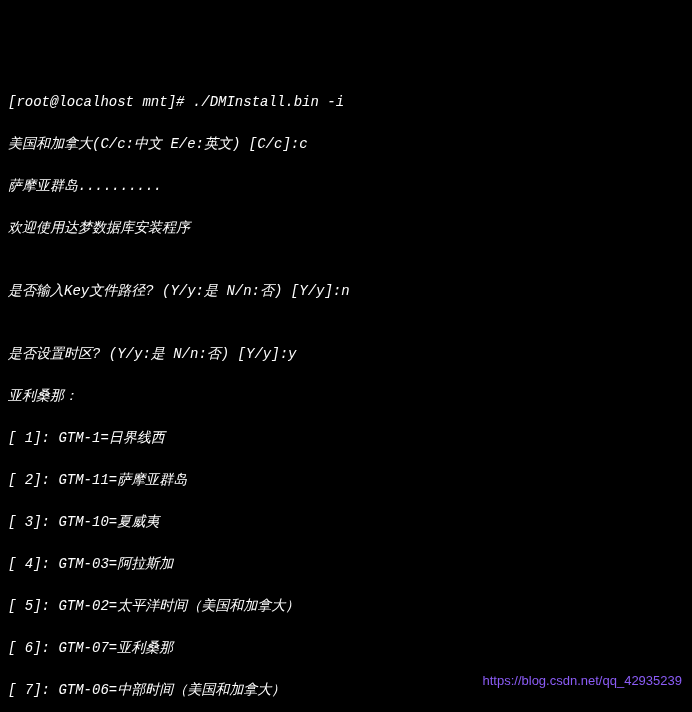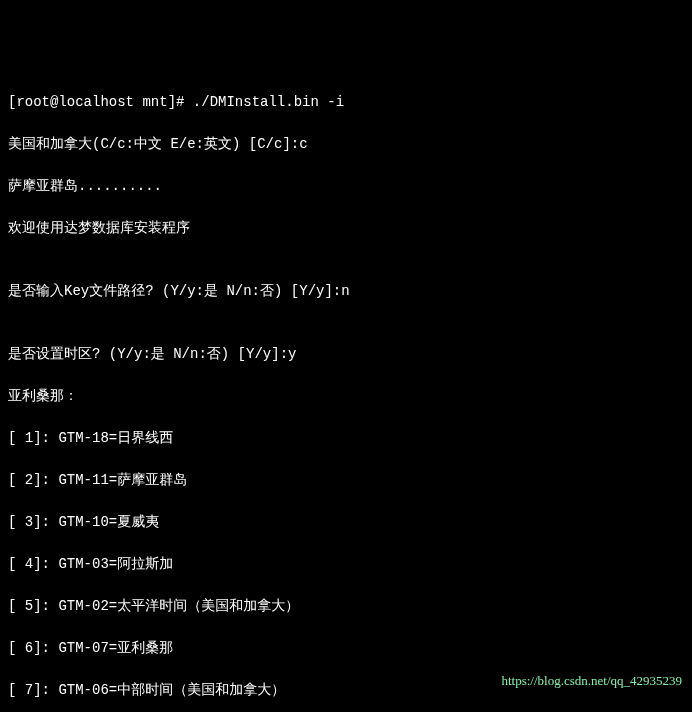--- a/index.html
+++ b/index.html
@@ -15,46 +15,47 @@
       line-height: 1.5;
       padding: 8px;
       width: 692px;
       height: 712px;
       overflow: hidden;
       position: relative;
       white-space: pre;
     }
     .terminal-line {
       display: block;
+      font-style: italic;
     }
     .watermark {
       position: absolute;
       bottom: 22px;
       right: 10px;
-      color: #86efac;
+      color: #8b5cf6;
       font-size: 13px;
-      font-family: Liberation Serif, serif;
+      font-family: Liberation Sans, sans-serif;
       white-space: normal;
     }
   </style>
 </head>
 <body>
 
 
 
 <span class="terminal-line">[root@localhost mnt]# ./DMInstall.bin -i</span>
 <span class="terminal-line">美国和加拿大(C/c:中文 E/e:英文) [C/c]:c</span>
 <span class="terminal-line">萨摩亚群岛..........</span>
 <span class="terminal-line">欢迎使用达梦数据库安装程序</span>
 <span class="terminal-line"></span>
 <span class="terminal-line">是否输入Key文件路径? (Y/y:是 N/n:否) [Y/y]:n</span>
 <span class="terminal-line"></span>
 <span class="terminal-line">是否设置时区? (Y/y:是 N/n:否) [Y/y]:y</span>
 <span class="terminal-line">亚利桑那：</span>
-<span class="terminal-line">[ 1]: GTM-18=日界线西</span>
+<span class="terminal-line">[ 1]: GTM-1=日界线西</span>
 <span class="terminal-line">[ 2]: GTM-11=萨摩亚群岛</span>
 <span class="terminal-line">[ 3]: GTM-10=夏威夷</span>
 <span class="terminal-line">[ 4]: GTM-03=阿拉斯加</span>
 <span class="terminal-line">[ 5]: GTM-02=太平洋时间（美国和加拿大）</span>
 <span class="terminal-line">[ 6]: GTM-07=亚利桑那</span>
 <span class="terminal-line">[ 7]: GTM-06=中部时间（美国和加拿大）</span>
 
 
 
 

